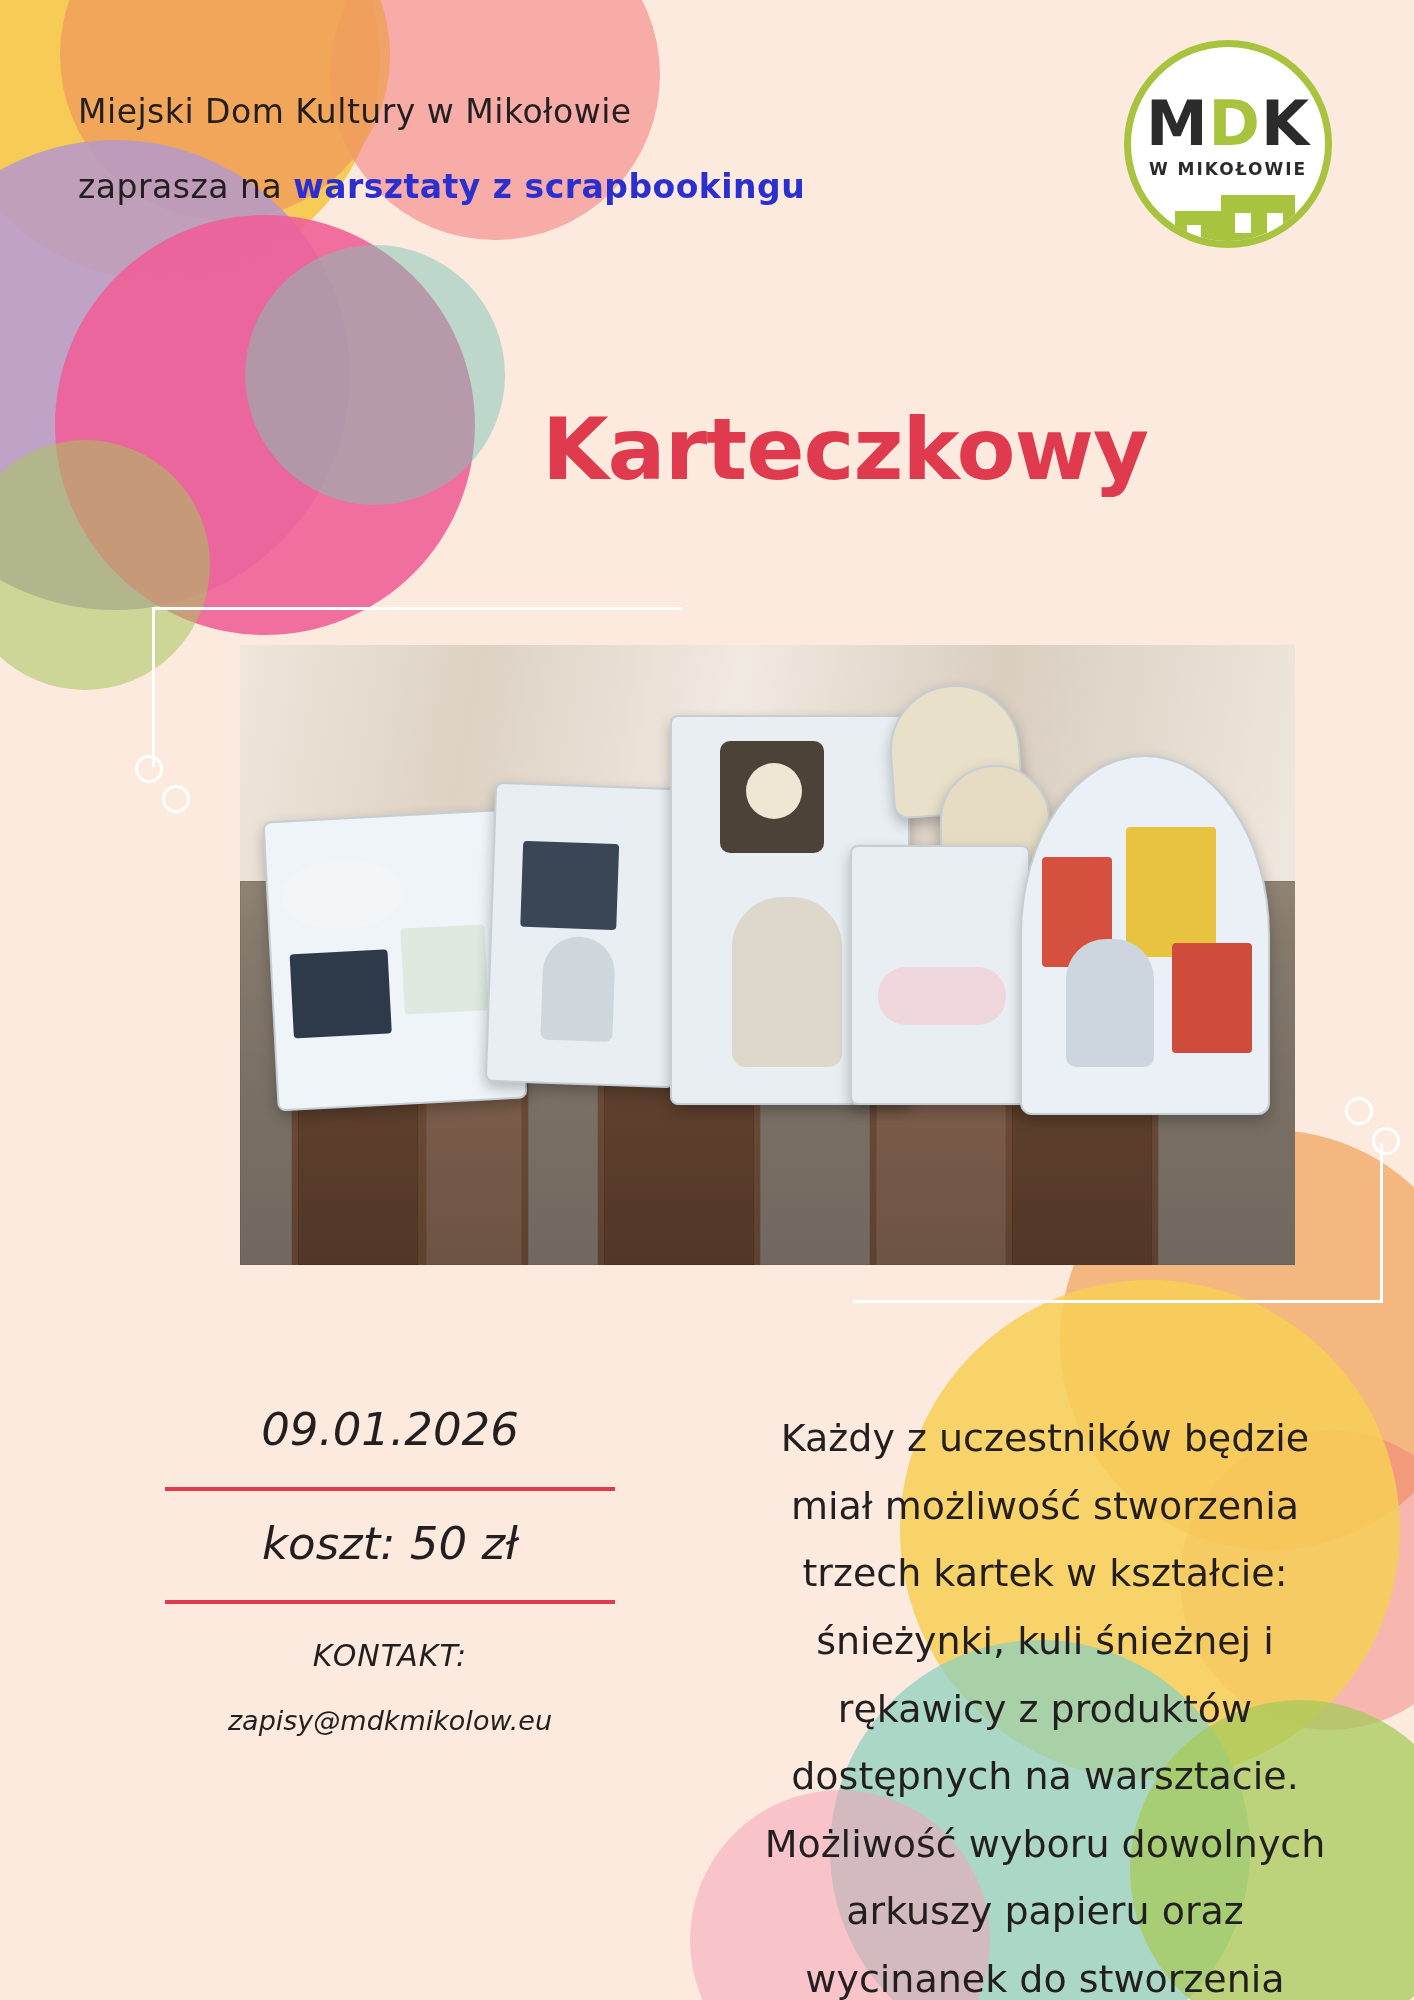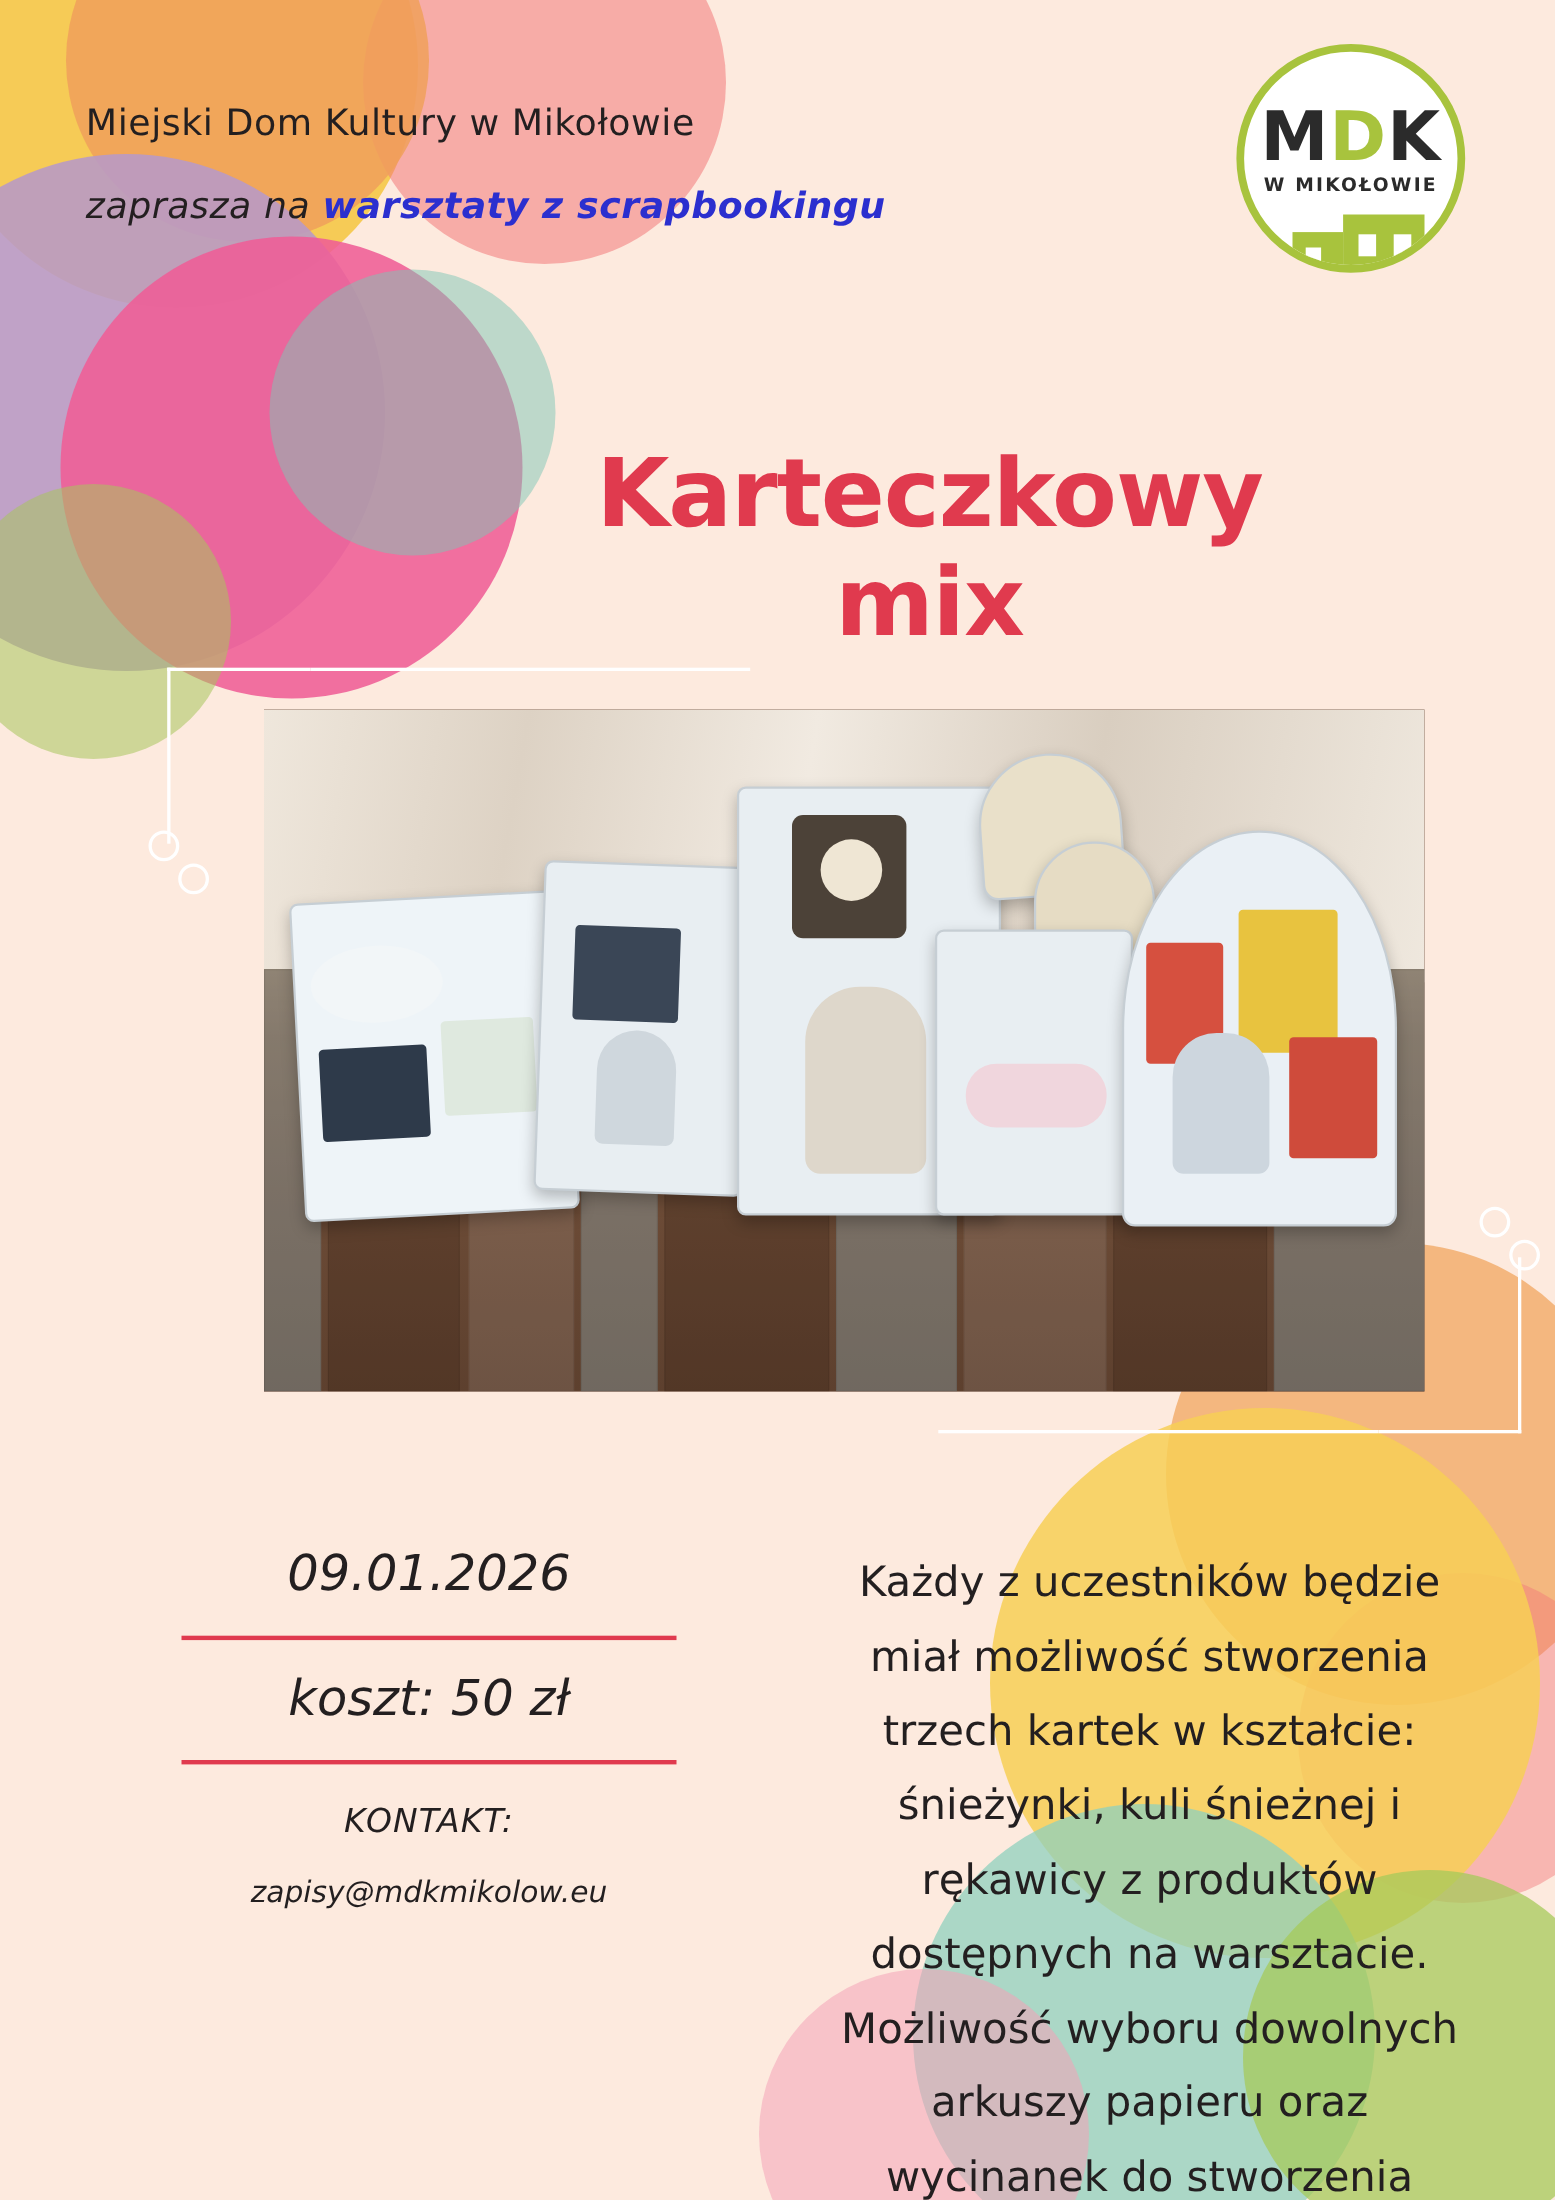--- a/index.html
+++ b/index.html
@@ -44,21 +44,21 @@
     top: 95px;
     width: 1000px;
   }
   .header-line1, .header-line2 {
     font-family: "DejaVu Sans", sans-serif;
     font-size: 33px;
     letter-spacing: .5px;
     color: #231f20;
     line-height: 1.0;
   }
-  .header-line2 { margin-top: 42px; font-style: italic; }
+  .header-line2 { margin-top: 42px; }
   .header-highlight {
     color: #2b2fcf;
     font-weight: bold;
   }
 
   
   .logo {
     position: absolute;
     left: 1124px;
     top: 40px;
@@ -290,21 +290,20 @@
       <div class="roof-left"></div>
       <div class="roof-right"></div>
       <div class="win" style="left:12px;top:36px;width:14px;height:18px;"></div>
       <div class="win" style="left:60px;top:24px;width:16px;height:20px;"></div>
       <div class="win" style="left:92px;top:24px;width:16px;height:20px;"></div>
     </div>
   </div>
 
   <div class="title">
     <div>Karteczkowy</div>
-    <div>mix</div>
   </div>
 
   <div class="photo-wrap">
     <div class="frame-tl"></div>
     <div class="dot dot-a"></div>
     <div class="dot dot-b"></div>
 
     <div class="photo">
       <div class="scene">
         <div class="wall"></div>

